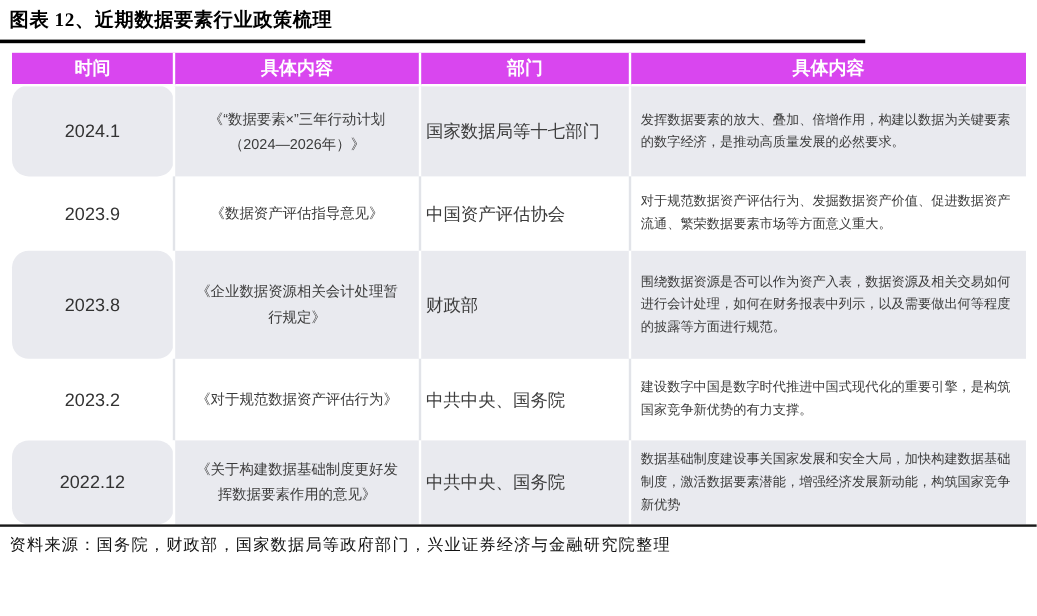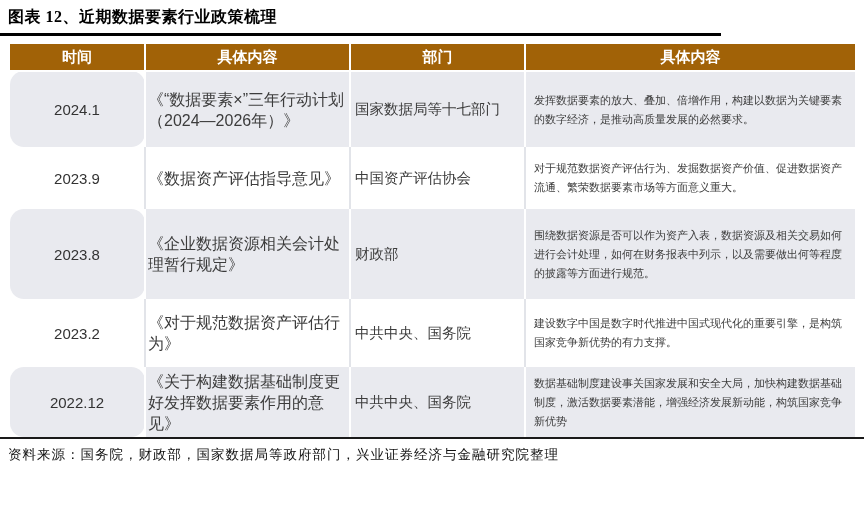--- a/index.html
+++ b/index.html
@@ -28,21 +28,21 @@
     margin: 8px 9px 0 10px;
     width: 845px;
     border-collapse: collapse;
     table-layout: fixed;
   }
   col.c-time   { width: 135px; }
   col.c-policy { width: 205px; }
   col.c-dept   { width: 175px; }
   col.c-content{ width: 330px; }
   .policy-table th {
-    background: #a16207;
+    background: #d946ef;
     color: #ffffff;
     font-size: 15px;
     font-weight: bold;
     text-align: center;
     height: 26px;
     padding: 0 2px;
     border-left: 2px solid #ffffff;
     border-bottom: 2px solid #ffffff;
   }
   .policy-table th:first-child { border-left: none; }
@@ -53,24 +53,24 @@
     border-left: 2px solid #E2E4E9;
   }
   .policy-table td:first-child { border-left: none; border-radius: 14px; }
   .policy-table tr.alt td { background: #E9EAEF; border-left-color: #ffffff; }
   td.time {
     text-align: center;
     font-size: 15px;
     color: #333;
   }
   td.policy {
-    text-align: left;
-    font-size: 16px;
+    text-align: center;
+    font-size: 12px;
     line-height: 21px;
-    padding: 2px;
+    padding: 13px;
   }
   td.dept {
     text-align: left;
     font-size: 14.5px;
   }
   td.content {
     text-align: left;
     font-size: 11px;
     line-height: 19px;
     padding: 4px 10px 4px 8px;

